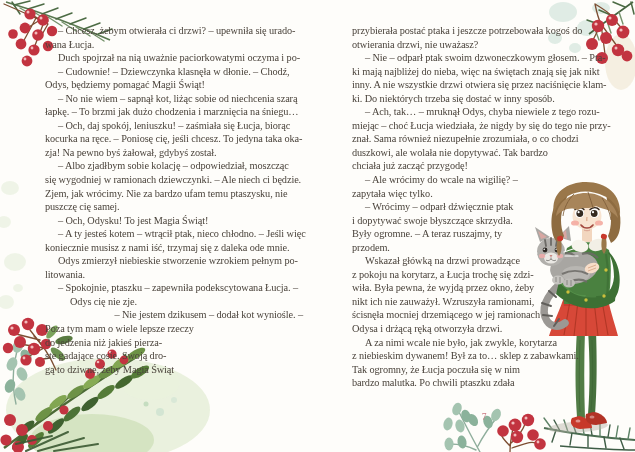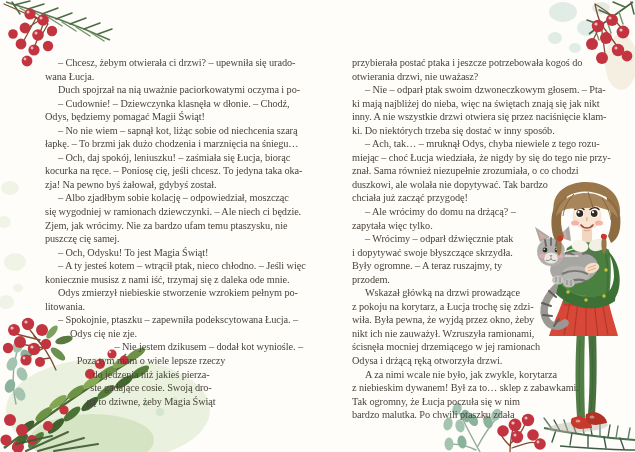--- a/index.html
+++ b/index.html
@@ -2,31 +2,31 @@
 <html style="--background: #fefdfa; --text: #4a433b; --page-number: #cb7680; --berry-red: #c23440; --pine-green: #4c6b44; --leaf-olive: #5f843f; --sage-teal: #a4c4b0; --wash-green: #e6efd8; --girl-sweater: #4a8140; --girl-skirt: #d74838; --girl-hair: #9a774a; --cat-grey: #a8a6a2;"><head>
 <meta charset="utf-8">
 <style>
   html,body{margin:0;padding:0;}
   .spread{
     position:relative;width:635px;height:452px;overflow:hidden;
     background:var(--background,#fefdfa);
     font-family:"Liberation Serif","DejaVu Serif",serif;
   }
   .text-col{
-    position:absolute;top:56px;width:258px;
+    position:absolute;top:24px;width:258px;
     font-size:10.3px;line-height:13.55px;letter-spacing:-0.1px;
     color:var(--text,#4a433b);
   }
   #leftcol{left:45px;}
   #rightcol{left:352px;}
   .line{white-space:nowrap;height:13.55px;}
   .line.indent{padding-left:13px;}
   .line.indent2{padding-left:25px;}
   .line.right{text-align:right;}
-  .line.right2{text-align:center;padding-right:46px;}
+  .line.right2{text-align:left;padding-right:46px;}
   .pagenum{
     position:absolute;left:476px;top:412px;width:16px;text-align:center;
     font-size:9.5px;color:var(--page-number,#cb7680);
   }
   svg.deco{position:absolute;display:block;}
   .berry{fill:var(--berry-red,#c23440);}
   .berryhl{fill:#f2bcbc;}
   .stemB{stroke:#7d4e32;stroke-width:1.3;fill:none;stroke-linecap:round;}
   .needle{stroke:var(--pine-green,#4c6b44);stroke-width:1.5;stroke-linecap:round;}
   .needle2{stroke:#75926b;stroke-width:1.4;stroke-linecap:round;}
@@ -444,21 +444,21 @@
         <div class="line">otwierania drzwi, nie uważasz?</div>
         <div class="line indent">– Nie – odparł ptak swoim dzwoneczkowym głosem. – Pta-</div>
         <div class="line">ki mają najbliżej do nieba, więc na świętach znają się jak nikt</div>
         <div class="line">inny. A nie wszystkie drzwi otwiera się przez naciśnięcie klam-</div>
         <div class="line">ki. Do niektórych trzeba się dostać w inny sposób.</div>
         <div class="line indent">– Ach, tak… – mruknął Odys, chyba niewiele z tego rozu-</div>
         <div class="line">miejąc – choć Łucja wiedziała, że nigdy by się do tego nie przy-</div>
         <div class="line">znał. Sama również niezupełnie zrozumiała, o co chodzi</div>
         <div class="line">duszkowi, ale wolała nie dopytywać. Tak bardzo</div>
         <div class="line">chciała już zacząć przygodę!</div>
-        <div class="line indent">– Ale wrócimy do domu na drżącą? –</div>
+        <div class="line indent">– Ale wrócimy do wcale na wigilię? –</div>
         <div class="line">zapytała więc tylko.</div>
         <div class="line indent">– Wrócimy – odparł dźwięcznie ptak</div>
         <div class="line">i dopytywać swoje błyszczące skrzydła.</div>
         <div class="line">Były ogromne. – A teraz ruszajmy, ty</div>
         <div class="line">przodem.</div>
         <div class="line indent">Wskazał główką na drzwi prowadzące</div>
         <div class="line">z pokoju na korytarz, a Łucja trochę się zdzi-</div>
         <div class="line">wiła. Była pewna, że wyjdą przez okno, żeby</div>
         <div class="line">nikt ich nie zauważył. Wzruszyła ramionami,</div>
         <div class="line">ścisnęła mocniej drzemiącego w jej ramionach</div>

